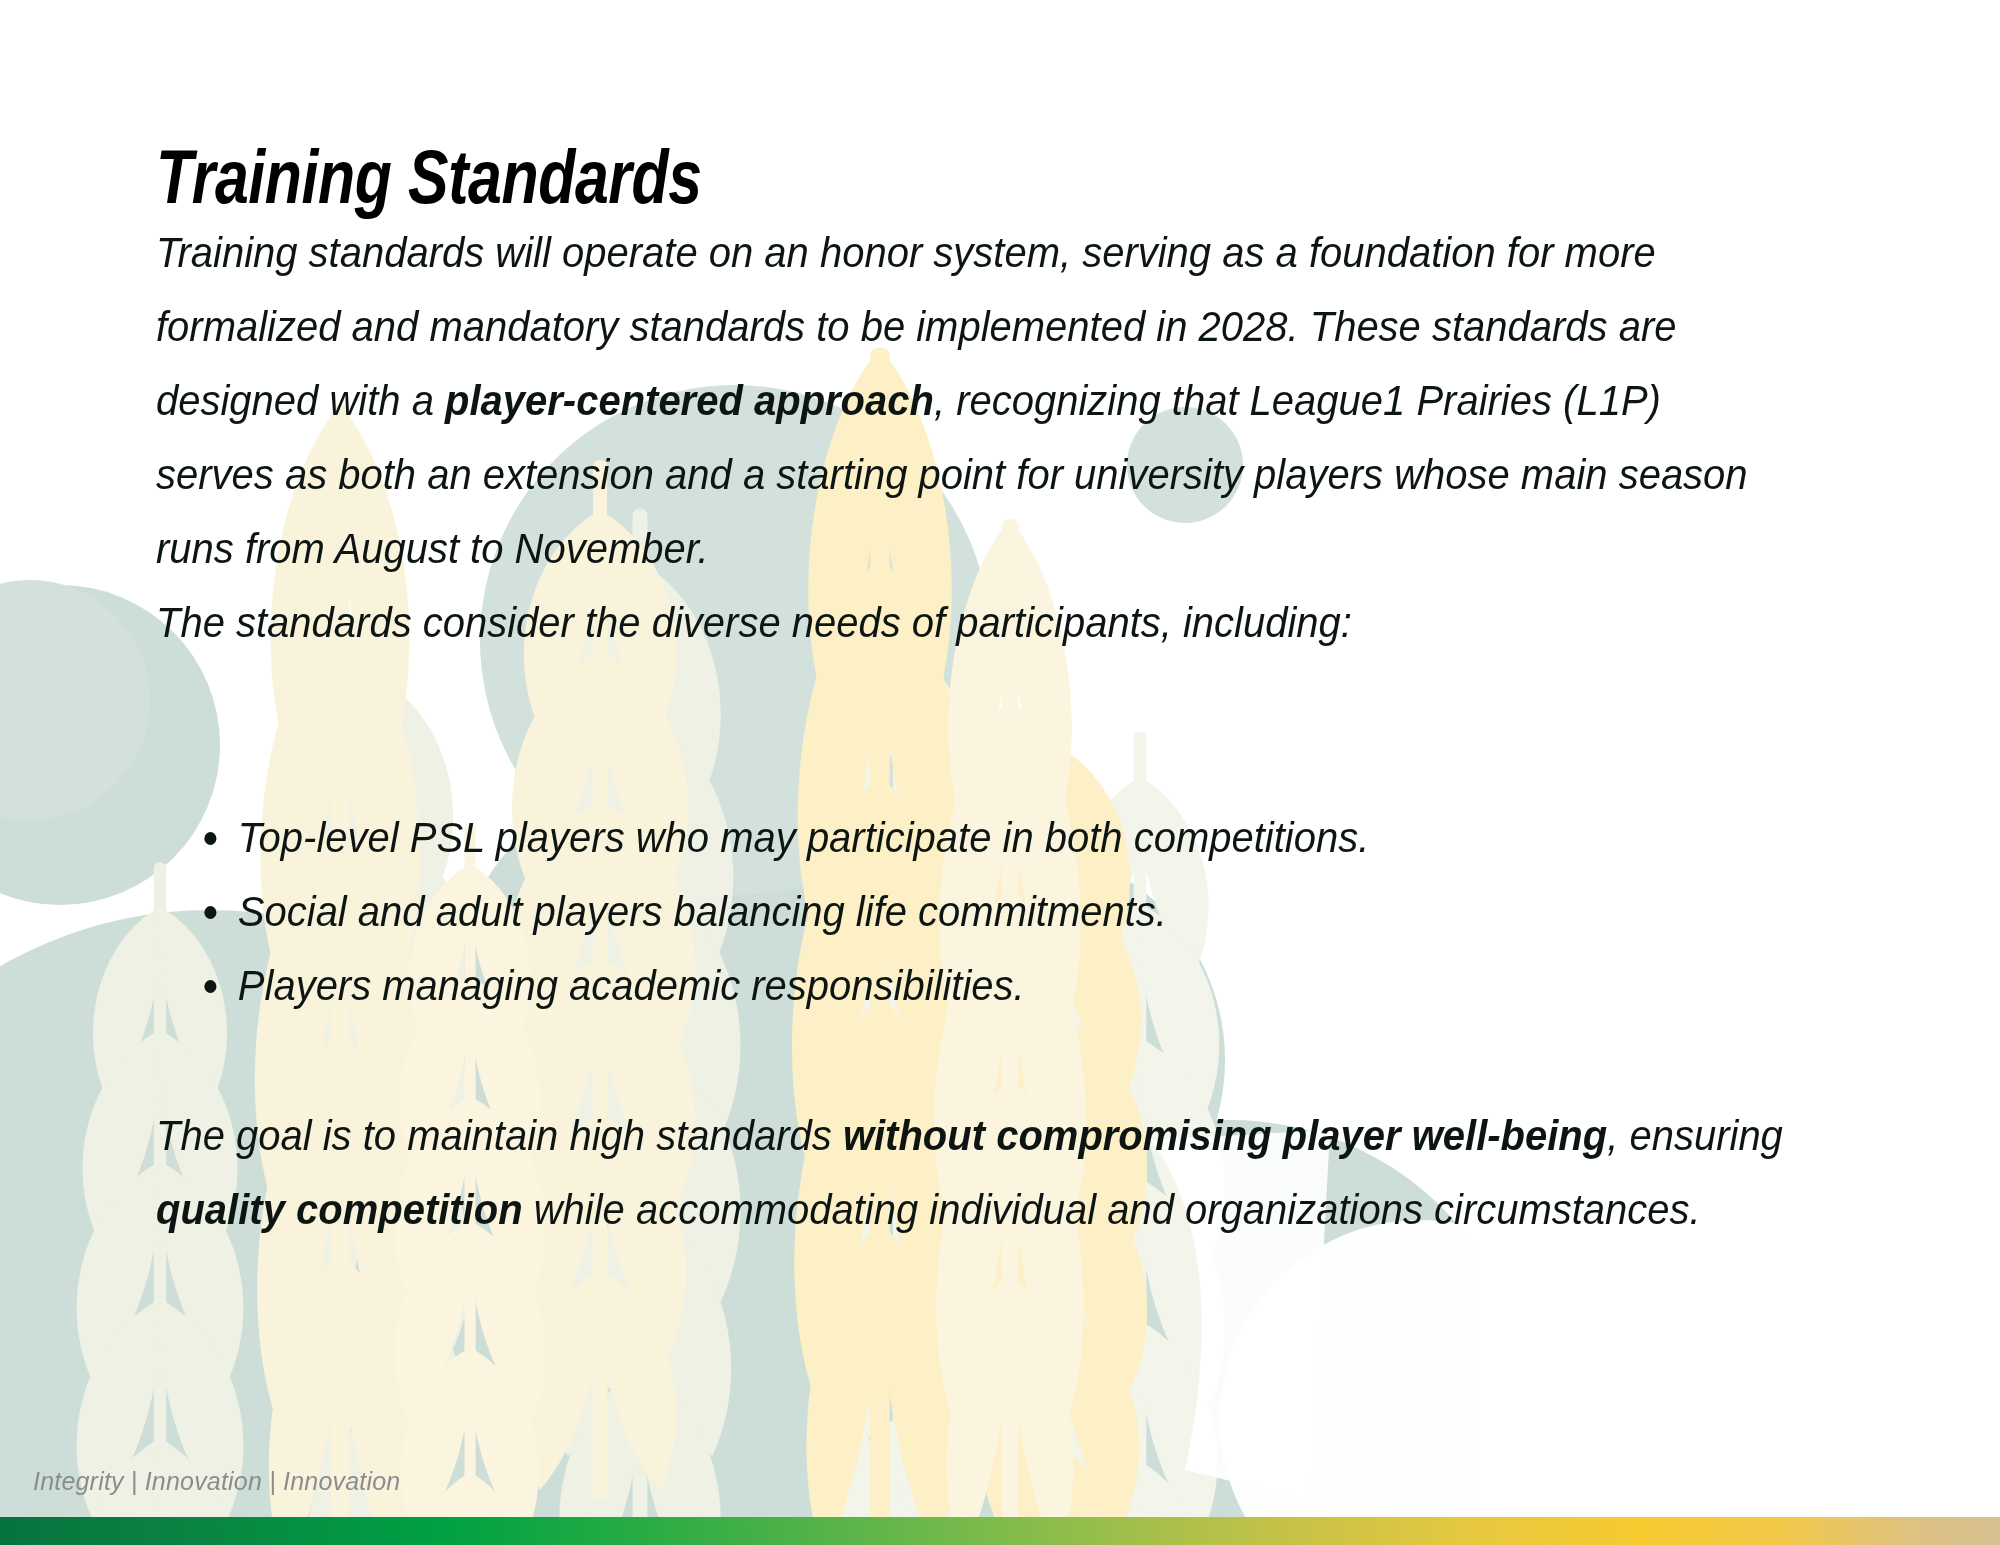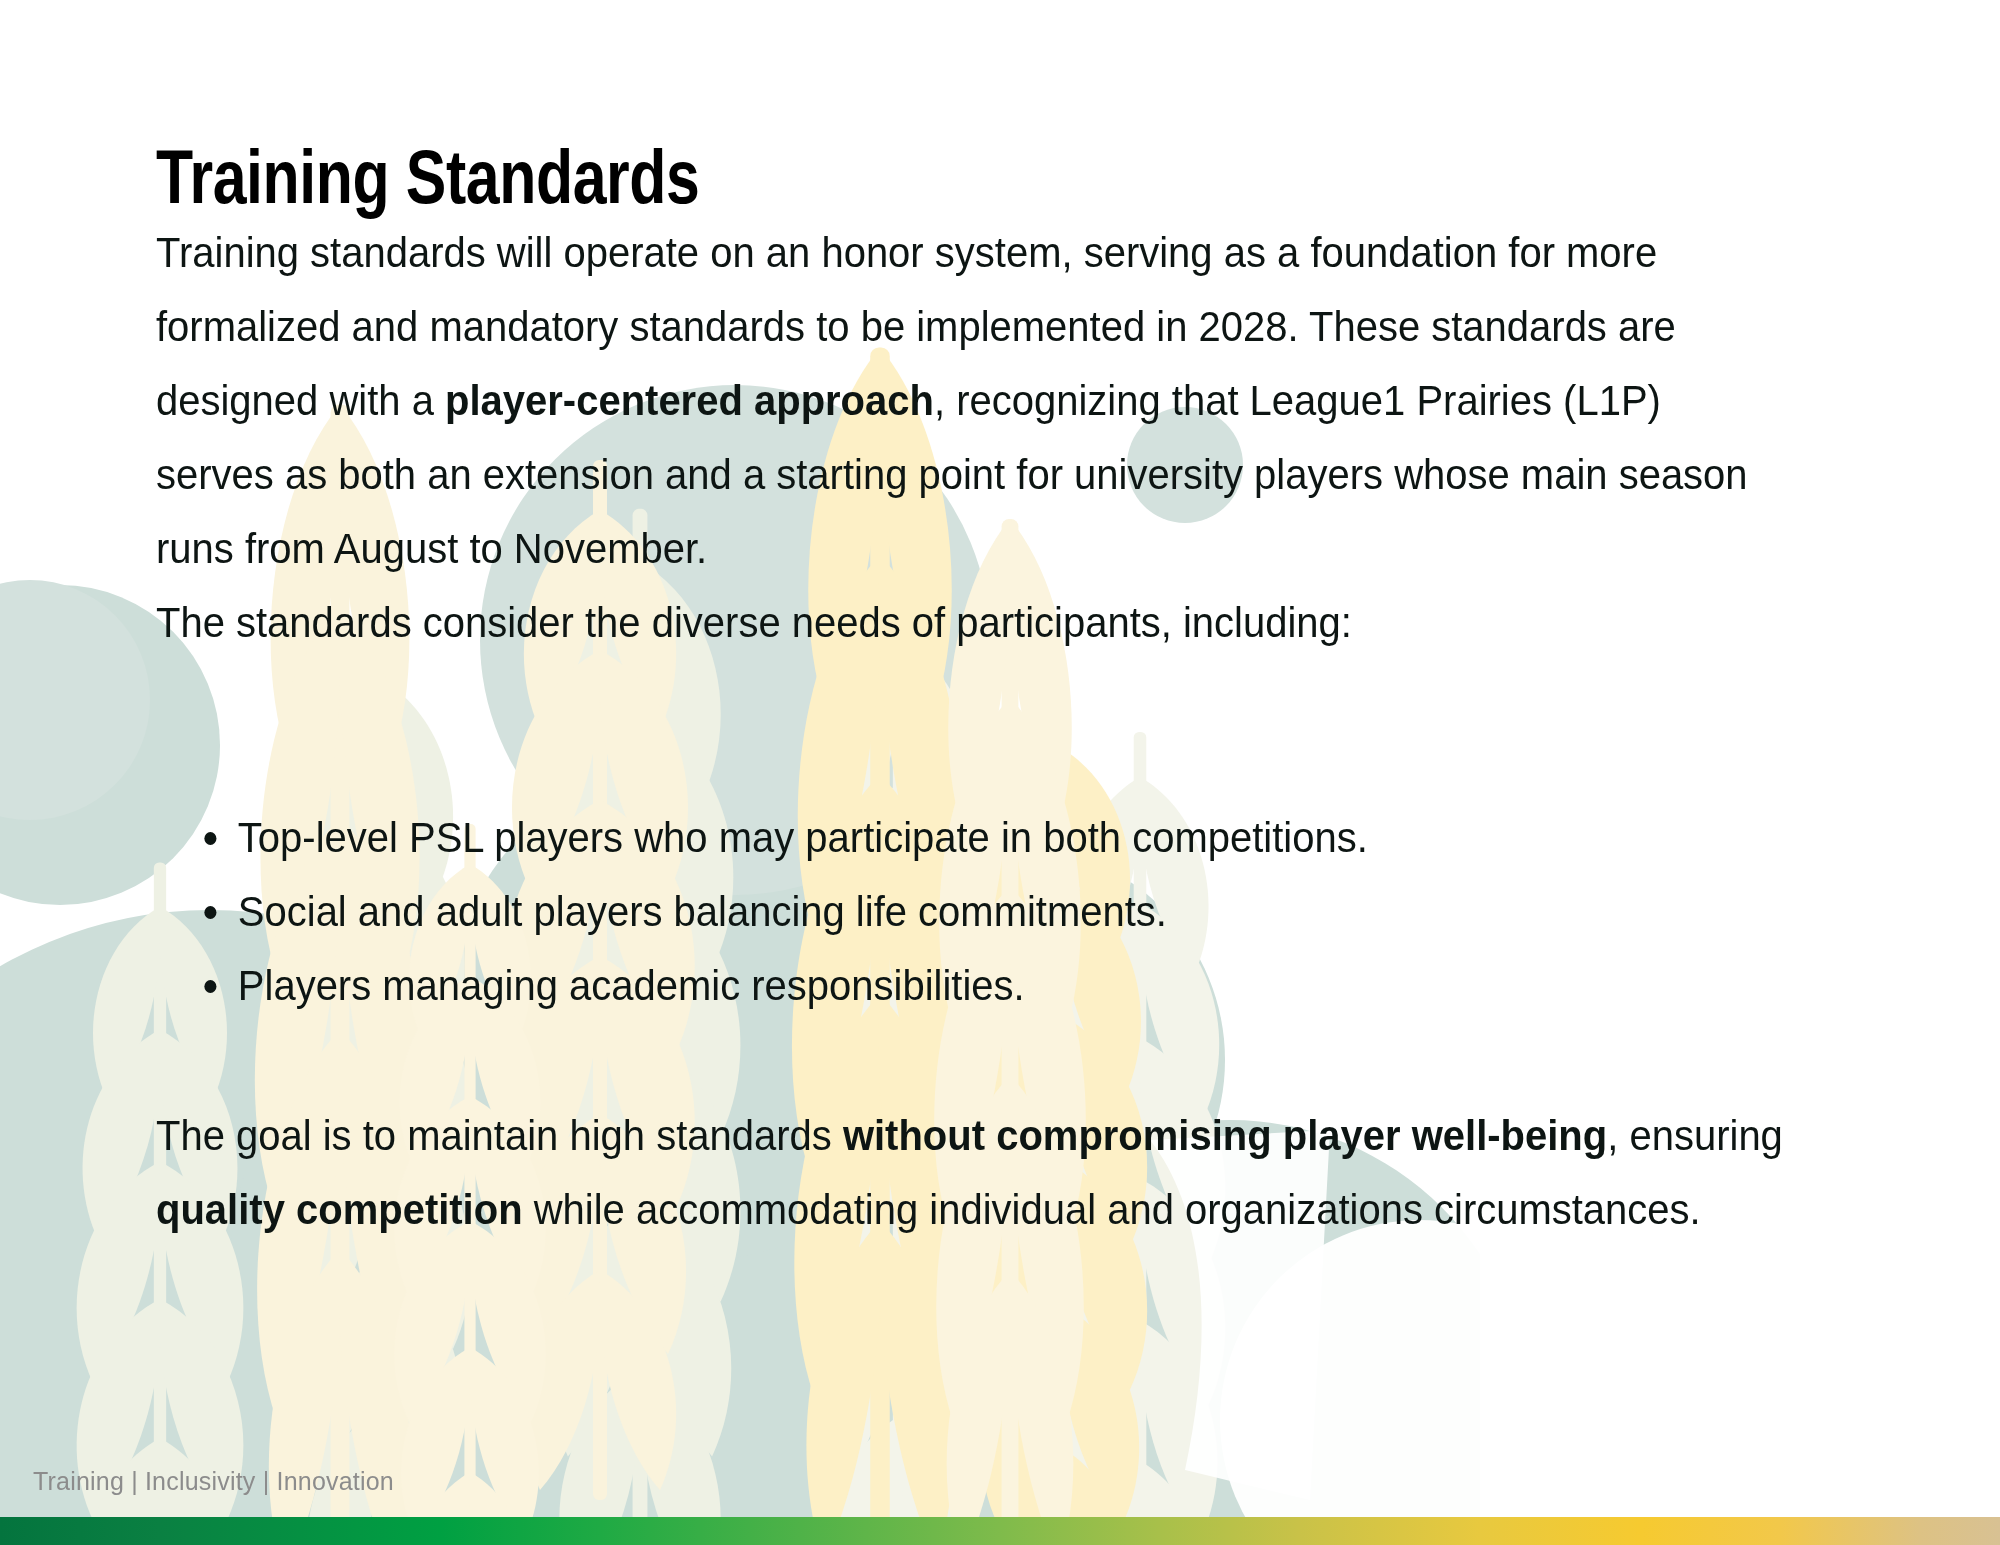--- a/index.html
+++ b/index.html
@@ -7,20 +7,21 @@
     padding: 0;
     background: #ffffff;
   }
   #slide {
     position: relative;
     width: 2000px;
     height: 1545px;
     background: #ffffff;
     overflow: hidden;
     font-family: "Liberation Sans", sans-serif;
+    font-style: italic;
   }
 
   
   #bg-art {
     position: absolute;
     left: 0; top: 0;
     width: 2000px; height: 1545px;
     pointer-events: none;
   }
 
@@ -274,18 +275,18 @@
         <span>Players managing academic responsibilities.</span>
       </li>
     </ul>
 
     <div class="closing">
       <p>
         <span>The goal is to maintain high standards </span><b>without compromising player well-being</b><span>, ensuring </span><b>quality competition</b><span> while accommodating individual and organizations circumstances.</span>
       </p>
     </div>
 
-    <div class="footer-tagline">Training | Inclusivity | Innovation</div>
+    <div class="footer-tagline">Integrity | Innovation | Innovation</div>
 
     <div class="bottom-bar"></div>
 
   </div>
 </div>
 
 </body></html>

